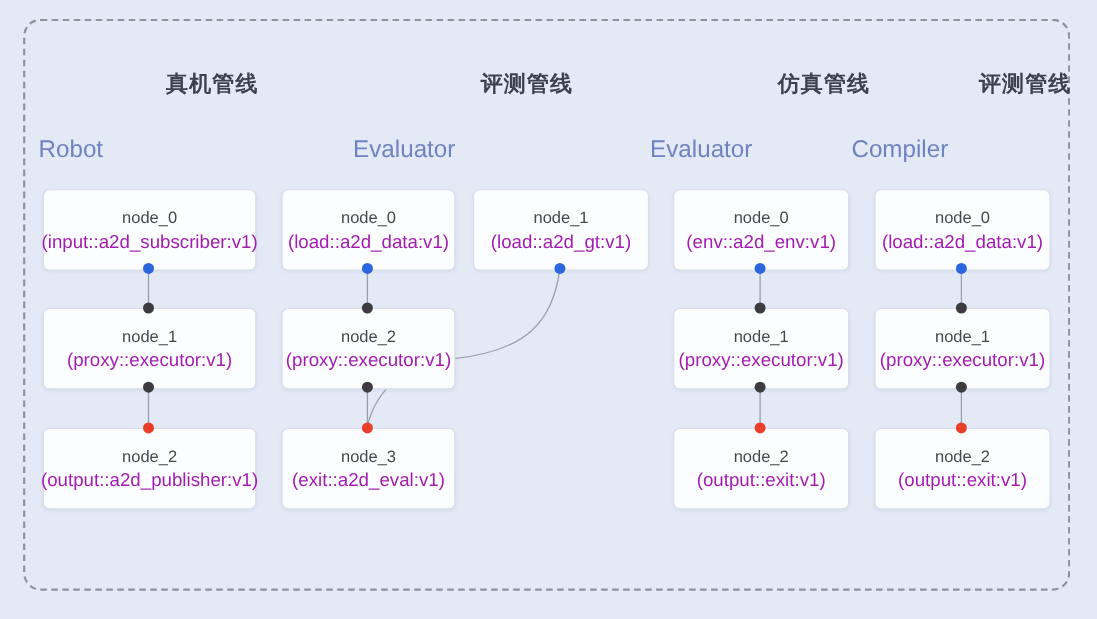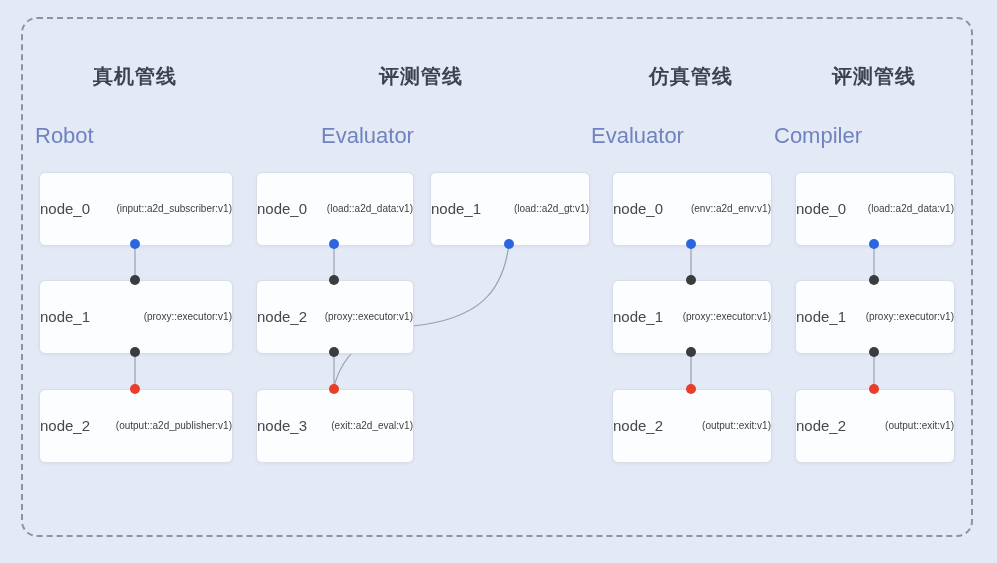--- a/index.html
+++ b/index.html
@@ -20,41 +20,41 @@
     border:2px dashed #8e939e;
     border-radius:16px;
     z-index:0;
   }
   .connectors {
     position:absolute; left:0; top:0; z-index:0;
   }
   .pipeline-title-cn {
     position:absolute; top:63px; width:200px;
     font-size:20px; font-weight:700; color:#3d434e;
-    text-align:center; letter-spacing:1px;
+    text-align:right; letter-spacing:1px;
     z-index:1;
   }
   .pipeline-title-en {
     position:absolute; top:123px; width:200px;
     font-size:22px; font-weight:400; color:#6f83c0;
     z-index:1;
   }
   .node-box {
     position:absolute; height:72px;
     background:#fcfdff;
     border:1px solid #d9dde7;
     border-radius:6px;
     box-shadow:0 1px 3px rgba(110,125,160,0.10);
-    display:flex; 
-    align-items:center; justify-content:space-between;
+    display:flex; flex-direction:column;
+    align-items:center; justify-content:center;
     gap:3px;
     z-index:1;
   }
   .node-name  { font-size:15px; color:#45484e; line-height:18px; }
-  .node-type  { font-size:10px; color:#404040; line-height:18px; }
+  .node-type  { font-size:17px; color:#a21caf; line-height:18px; }
   .row1 { top:172px; } .row2 { top:280px; } .row3 { top:389px; }
   .col-robot  { left:39px;  width:192px; }
   .col-eval   { left:256px; width:156px; }
   .col-evalgt { left:430px; width:158px; }
   .col-sim    { left:612px; width:158px; }
   .col-comp   { left:795px; width:158px; }
   .dot {
     position:absolute; width:10px; height:10px;
     border-radius:50%; z-index:2;
   }

